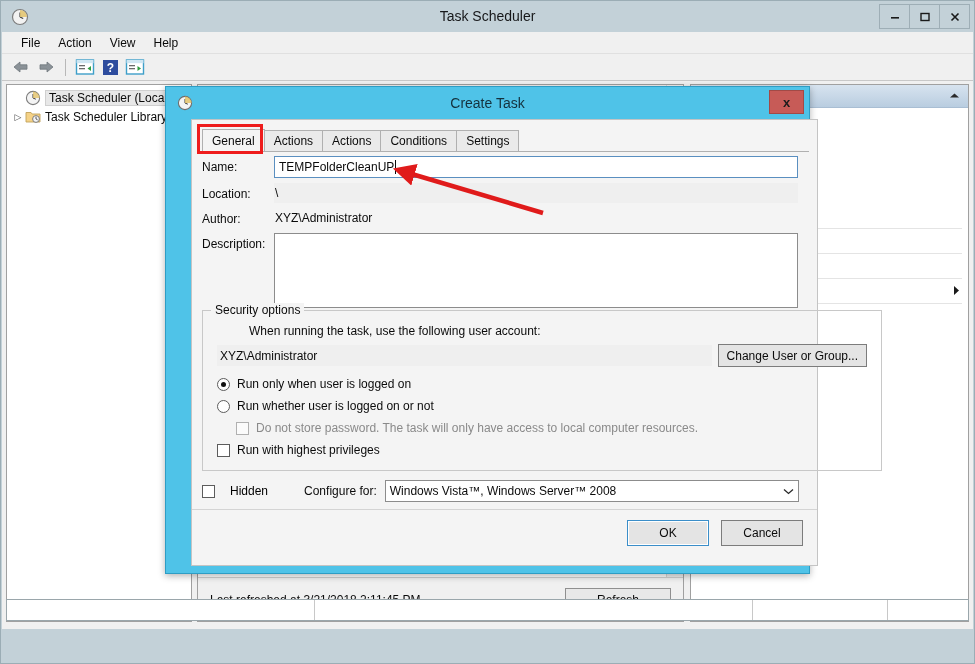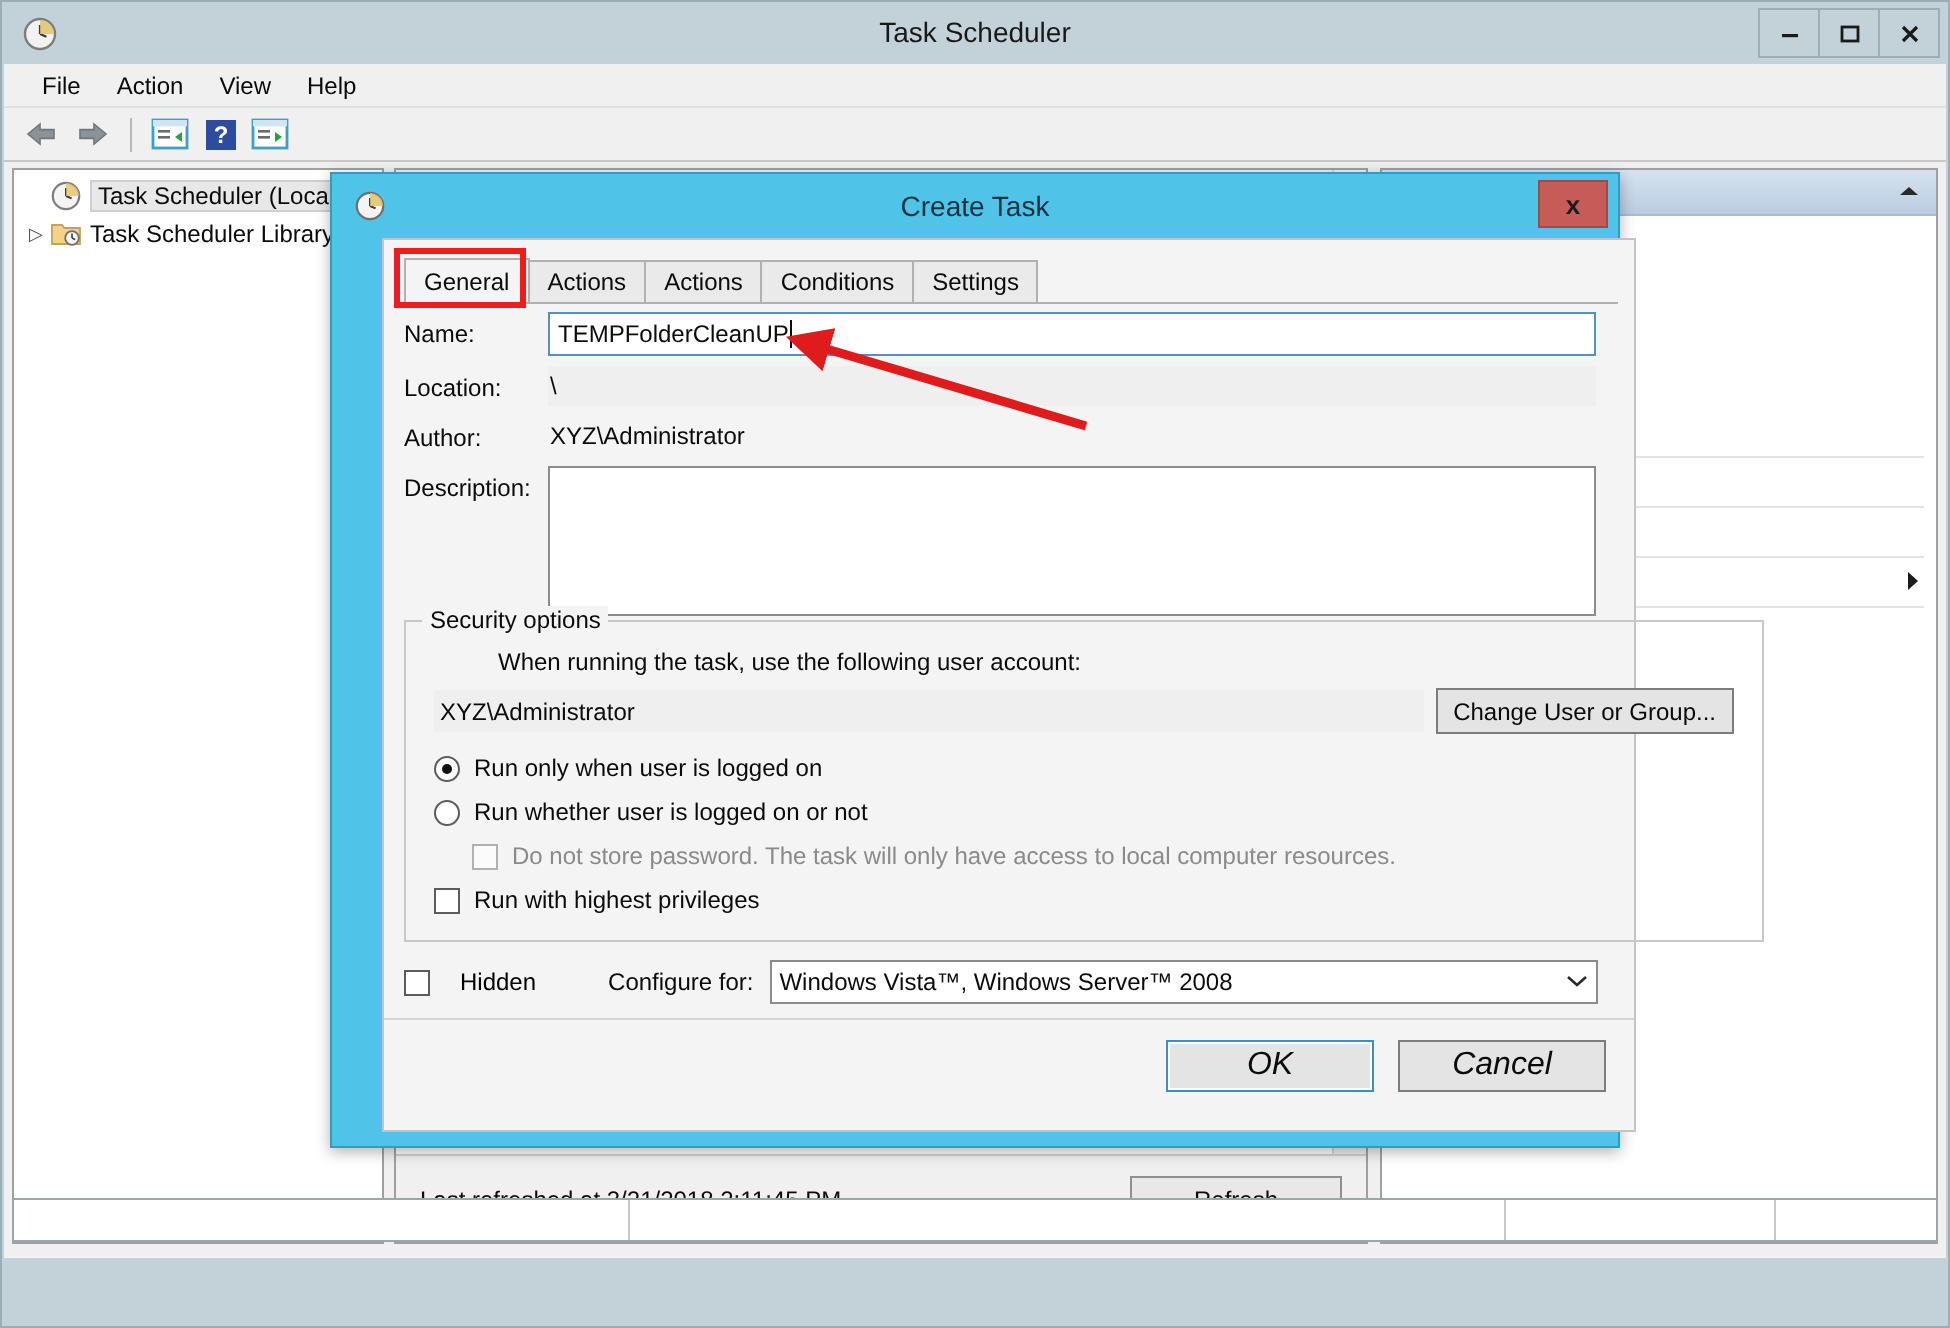--- a/index.html
+++ b/index.html
@@ -527,26 +527,26 @@
     width: 625px; height: 1px;
     background: #d4d4d4;
   }
   .dlg-buttons {
     position: absolute;
     right: 14px; top: 400px;
     display: flex;
     gap: 12px;
   }
   .dlg-btn {
-    width: 104px; height: 26px;
+    width: 82px; height: 26px;
     background: #e4e4e4;
     border: 1px solid #7c7c7c;
-    font-size: 16px;
-    color: #0b0b0b;
-    display: flex; align-items: center; justify-content: center; font-style: italic;
+    font-size: 12px;
+    color: #0b0b0b;
+    display: flex; align-items: center; justify-content: center;
   }
   .dlg-btn.default {
     border: 1px solid #3b8ec9;
     box-shadow: inset 0 0 0 1px #ffffff;
   }
 
   
   .annotation {
     position: absolute;
     left: 0; top: 0;

